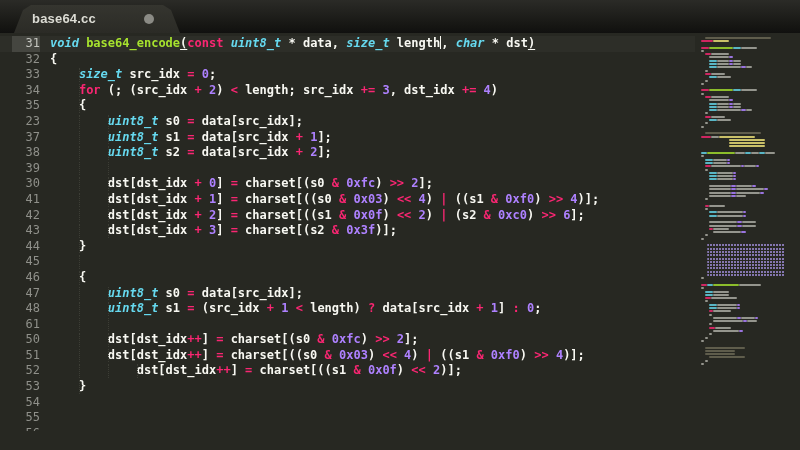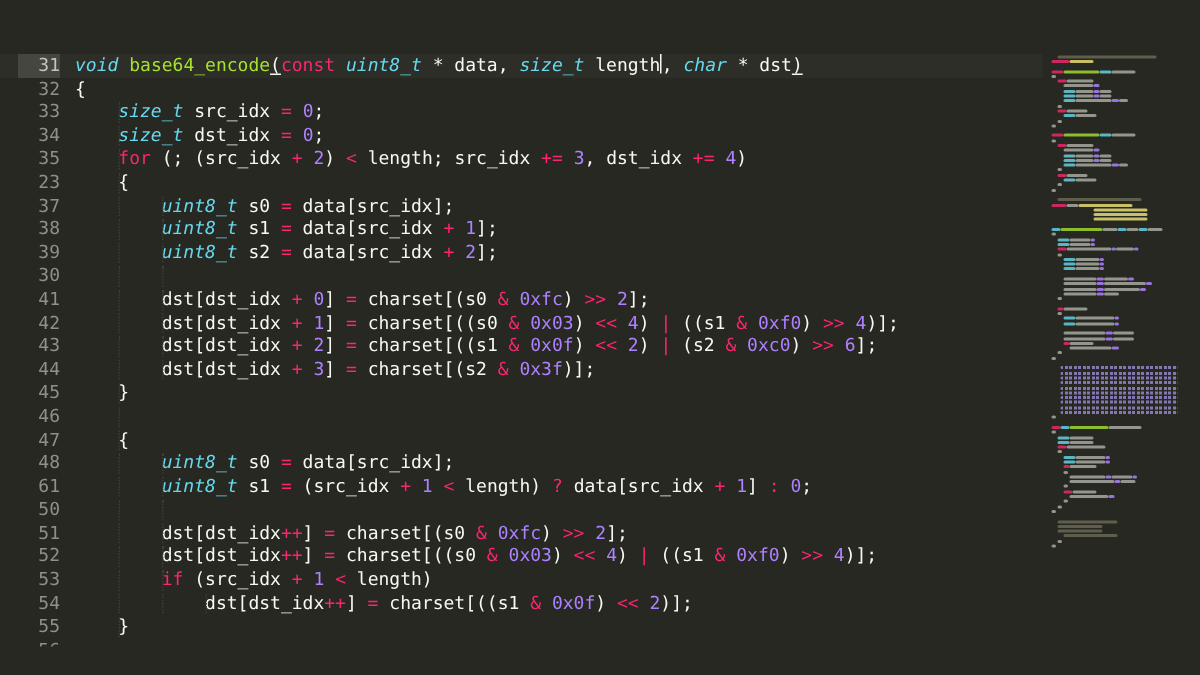--- a/index.html
+++ b/index.html
@@ -17,21 +17,21 @@
              font-family:"Liberation Sans",sans-serif;font-weight:bold;letter-spacing:.2px;}
   #tab-dirty{position:absolute;left:130px;top:9px;width:10px;height:10px;border-radius:50%;
              background:#8b8b85;}
 
   
   #editor{position:absolute;left:0;top:33px;right:0;bottom:19px;background:#272822;overflow:hidden;}
   #gutter{position:absolute;left:0;top:3px;width:40px;}
   .gnum{height:15.6px;line-height:15.6px;font-size:12px;text-align:right;color:#8f908a;
         white-space:pre;}
   .gnum.cur{background:linear-gradient(90deg,transparent 12px,#3f403a 12px);color:#c2c3bd;}
-  #code{position:absolute;left:50px;top:3px;right:0;}
+  #code{position:absolute;left:50px;top:3px;right:0;font-weight:bold;}
   .line{position:relative;height:15.6px;line-height:15.6px;font-size:12px;white-space:pre;
         color:#f8f8f2;}
   .line.curline{background:rgba(255,255,255,.03);margin-left:-50px;padding-left:50px;}
   .tk-p{color:#f8f8f2;}
   .tk-k{color:#f92672;}
   .tk-t{color:#66d9ef;font-style:italic;}
   .tk-f{color:#a6e22e;}
   .tk-n{color:#ae81ff;}
   .tk-u{color:#f8f8f2;text-decoration:underline;text-underline-offset:2px;}
   .gd{position:absolute;top:1px;bottom:1px;border-left:1px dotted #3c3d35;}
@@ -60,20 +60,26 @@
              font-size:12px;color:#e4e4e2;}
   #sb-position{position:absolute;left:8px;top:2px;}
   #sb-spaces{position:absolute;right:137px;top:2px;}
   #sb-syntax{position:absolute;right:43px;top:2px;}
 </style>
 </head>
 <body>
 
 <div id="app">
 
+  <div id="tabbar">
+    <div id="tab">
+      <span id="tab-label">base64.cc</span>
+      <span id="tab-dirty"></span>
+    </div>
+  </div>
 
   <div id="editor">
     <div id="gutter">
         <div class="gnum cur">31</div>
         <div class="gnum">32</div>
         <div class="gnum">33</div>
         <div class="gnum">34</div>
         <div class="gnum">35</div>
         <div class="gnum">23</div>
         <div class="gnum">37</div>
@@ -94,40 +100,38 @@
         <div class="gnum">52</div>
         <div class="gnum">53</div>
         <div class="gnum">54</div>
         <div class="gnum">55</div>
         <div class="gnum">56</div>
       </div>
     <div id="code">
         <div class="line curline"><span class="tk-t">void</span><span class="tk-p"> </span><span class="tk-f">base64_encode</span><span class="tk-u">(</span><span class="tk-k">const</span><span class="tk-p"> </span><span class="tk-t">uint8_t</span><span class="tk-p"> * data, </span><span class="tk-t">size_t</span><span class="tk-p"> length</span><span class="cursor"></span><span class="tk-p">, </span><span class="tk-t">char</span><span class="tk-p"> * dst</span><span class="tk-u">)</span></div>
         <div class="line"><span class="tk-p">{</span></div>
         <div class="line"><span class="gd" style="left: 4ch;"></span><span class="tk-p">    </span><span class="tk-t">size_t</span><span class="tk-p"> src_idx </span><span class="tk-k">=</span><span class="tk-p"> </span><span class="tk-n">0</span><span class="tk-p">;</span></div>
-        <div class="line"><span class="gd" style="left: 4ch;"></span><span class="tk-p">    </span><span class="tk-t">size_t</span><span class="tk-p"> dst_idx </span><span class="tk-k">=</span><span class="tk-p"> </span><span class="tk-n">0</span><span class="tk-p">;</span></div>
         <div class="line"><span class="gd" style="left: 4ch;"></span><span class="tk-p">    </span><span class="tk-k">for</span><span class="tk-p"> (; (src_idx </span><span class="tk-k">+</span><span class="tk-p"> </span><span class="tk-n">2</span><span class="tk-p">) </span><span class="tk-k">&lt;</span><span class="tk-p"> length; src_idx </span><span class="tk-k">+=</span><span class="tk-p"> </span><span class="tk-n">3</span><span class="tk-p">, dst_idx </span><span class="tk-k">+=</span><span class="tk-p"> </span><span class="tk-n">4</span><span class="tk-p">)</span></div>
         <div class="line"><span class="gd" style="left: 4ch;"></span><span class="tk-p">    {</span></div>
         <div class="line"><span class="gd" style="left: 4ch;"></span><span class="gd" style="left: 8ch;"></span><span class="tk-p">        </span><span class="tk-t">uint8_t</span><span class="tk-p"> s0 </span><span class="tk-k">=</span><span class="tk-p"> data[src_idx];</span></div>
         <div class="line"><span class="gd" style="left: 4ch;"></span><span class="gd" style="left: 8ch;"></span><span class="tk-p">        </span><span class="tk-t">uint8_t</span><span class="tk-p"> s1 </span><span class="tk-k">=</span><span class="tk-p"> data[src_idx </span><span class="tk-k">+</span><span class="tk-p"> </span><span class="tk-n">1</span><span class="tk-p">];</span></div>
         <div class="line"><span class="gd" style="left: 4ch;"></span><span class="gd" style="left: 8ch;"></span><span class="tk-p">        </span><span class="tk-t">uint8_t</span><span class="tk-p"> s2 </span><span class="tk-k">=</span><span class="tk-p"> data[src_idx </span><span class="tk-k">+</span><span class="tk-p"> </span><span class="tk-n">2</span><span class="tk-p">];</span></div>
         <div class="line"><span class="gd" style="left: 4ch;"></span><span class="gd" style="left: 8ch;"></span></div>
         <div class="line"><span class="gd" style="left: 4ch;"></span><span class="gd" style="left: 8ch;"></span><span class="tk-p">        dst[dst_idx </span><span class="tk-k">+</span><span class="tk-p"> </span><span class="tk-n">0</span><span class="tk-p">] </span><span class="tk-k">=</span><span class="tk-p"> charset[(s0 </span><span class="tk-k">&amp;</span><span class="tk-p"> </span><span class="tk-n">0xfc</span><span class="tk-p">) </span><span class="tk-k">&gt;&gt;</span><span class="tk-p"> </span><span class="tk-n">2</span><span class="tk-p">];</span></div>
         <div class="line"><span class="gd" style="left: 4ch;"></span><span class="gd" style="left: 8ch;"></span><span class="tk-p">        dst[dst_idx </span><span class="tk-k">+</span><span class="tk-p"> </span><span class="tk-n">1</span><span class="tk-p">] </span><span class="tk-k">=</span><span class="tk-p"> charset[((s0 </span><span class="tk-k">&amp;</span><span class="tk-p"> </span><span class="tk-n">0x03</span><span class="tk-p">) </span><span class="tk-k">&lt;&lt;</span><span class="tk-p"> </span><span class="tk-n">4</span><span class="tk-p">) </span><span class="tk-k">|</span><span class="tk-p"> ((s1 </span><span class="tk-k">&amp;</span><span class="tk-p"> </span><span class="tk-n">0xf0</span><span class="tk-p">) </span><span class="tk-k">&gt;&gt;</span><span class="tk-p"> </span><span class="tk-n">4</span><span class="tk-p">)];</span></div>
         <div class="line"><span class="gd" style="left: 4ch;"></span><span class="gd" style="left: 8ch;"></span><span class="tk-p">        dst[dst_idx </span><span class="tk-k">+</span><span class="tk-p"> </span><span class="tk-n">2</span><span class="tk-p">] </span><span class="tk-k">=</span><span class="tk-p"> charset[((s1 </span><span class="tk-k">&amp;</span><span class="tk-p"> </span><span class="tk-n">0x0f</span><span class="tk-p">) </span><span class="tk-k">&lt;&lt;</span><span class="tk-p"> </span><span class="tk-n">2</span><span class="tk-p">) </span><span class="tk-k">|</span><span class="tk-p"> (s2 </span><span class="tk-k">&amp;</span><span class="tk-p"> </span><span class="tk-n">0xc0</span><span class="tk-p">) </span><span class="tk-k">&gt;&gt;</span><span class="tk-p"> </span><span class="tk-n">6</span><span class="tk-p">];</span></div>
         <div class="line"><span class="gd" style="left: 4ch;"></span><span class="gd" style="left: 8ch;"></span><span class="tk-p">        dst[dst_idx </span><span class="tk-k">+</span><span class="tk-p"> </span><span class="tk-n">3</span><span class="tk-p">] </span><span class="tk-k">=</span><span class="tk-p"> charset[(s2 </span><span class="tk-k">&amp;</span><span class="tk-p"> </span><span class="tk-n">0x3f</span><span class="tk-p">)];</span></div>
         <div class="line"><span class="gd" style="left: 4ch;"></span><span class="tk-p">    }</span></div>
         <div class="line"><span class="gd" style="left: 4ch;"></span></div>
         <div class="line"><span class="gd" style="left: 4ch;"></span><span class="tk-p">    {</span></div>
         <div class="line"><span class="gd" style="left: 4ch;"></span><span class="gd" style="left: 8ch;"></span><span class="tk-p">        </span><span class="tk-t">uint8_t</span><span class="tk-p"> s0 </span><span class="tk-k">=</span><span class="tk-p"> data[src_idx];</span></div>
         <div class="line"><span class="gd" style="left: 4ch;"></span><span class="gd" style="left: 8ch;"></span><span class="tk-p">        </span><span class="tk-t">uint8_t</span><span class="tk-p"> s1 </span><span class="tk-k">=</span><span class="tk-p"> (src_idx </span><span class="tk-k">+</span><span class="tk-p"> </span><span class="tk-n">1</span><span class="tk-p"> </span><span class="tk-k">&lt;</span><span class="tk-p"> length) </span><span class="tk-k">?</span><span class="tk-p"> data[src_idx </span><span class="tk-k">+</span><span class="tk-p"> </span><span class="tk-n">1</span><span class="tk-p">] </span><span class="tk-k">:</span><span class="tk-p"> </span><span class="tk-n">0</span><span class="tk-p">;</span></div>
         <div class="line"><span class="gd" style="left: 4ch;"></span><span class="gd" style="left: 8ch;"></span></div>
         <div class="line"><span class="gd" style="left: 4ch;"></span><span class="gd" style="left: 8ch;"></span><span class="tk-p">        dst[dst_idx</span><span class="tk-k">++</span><span class="tk-p">] </span><span class="tk-k">=</span><span class="tk-p"> charset[(s0 </span><span class="tk-k">&amp;</span><span class="tk-p"> </span><span class="tk-n">0xfc</span><span class="tk-p">) </span><span class="tk-k">&gt;&gt;</span><span class="tk-p"> </span><span class="tk-n">2</span><span class="tk-p">];</span></div>
         <div class="line"><span class="gd" style="left: 4ch;"></span><span class="gd" style="left: 8ch;"></span><span class="tk-p">        dst[dst_idx</span><span class="tk-k">++</span><span class="tk-p">] </span><span class="tk-k">=</span><span class="tk-p"> charset[((s0 </span><span class="tk-k">&amp;</span><span class="tk-p"> </span><span class="tk-n">0x03</span><span class="tk-p">) </span><span class="tk-k">&lt;&lt;</span><span class="tk-p"> </span><span class="tk-n">4</span><span class="tk-p">) </span><span class="tk-k">|</span><span class="tk-p"> ((s1 </span><span class="tk-k">&amp;</span><span class="tk-p"> </span><span class="tk-n">0xf0</span><span class="tk-p">) </span><span class="tk-k">&gt;&gt;</span><span class="tk-p"> </span><span class="tk-n">4</span><span class="tk-p">)];</span></div>
-        <div class="line"><span class="gd" style="left: 4ch;"></span><span class="gd" style="left: 8ch;"></span><span class="tk-p">        </span><span class="tk-k">if</span><span class="tk-p"> (src_idx </span><span class="tk-k">+</span><span class="tk-p"> </span><span class="tk-n">1</span><span class="tk-p"> </span><span class="tk-k">&lt;</span><span class="tk-p"> length)</span></div>
         <div class="line"><span class="gd" style="left: 4ch;"></span><span class="gd" style="left: 8ch;"></span><span class="gd" style="left: 12ch;"></span><span class="tk-p">            dst[dst_idx</span><span class="tk-k">++</span><span class="tk-p">] </span><span class="tk-k">=</span><span class="tk-p"> charset[((s1 </span><span class="tk-k">&amp;</span><span class="tk-p"> </span><span class="tk-n">0x0f</span><span class="tk-p">) </span><span class="tk-k">&lt;&lt;</span><span class="tk-p"> </span><span class="tk-n">2</span><span class="tk-p">)];</span></div>
         <div class="line"><span class="gd" style="left: 4ch;"></span><span class="tk-p">    }</span></div>
       </div>
   </div>
 
   <div id="minimap">
       <div class="mrow">
         <span class="mseg m__" style="width: 4px;"></span>
         <span class="mseg m_c" style="width: 66px;"></span>
       </div>

